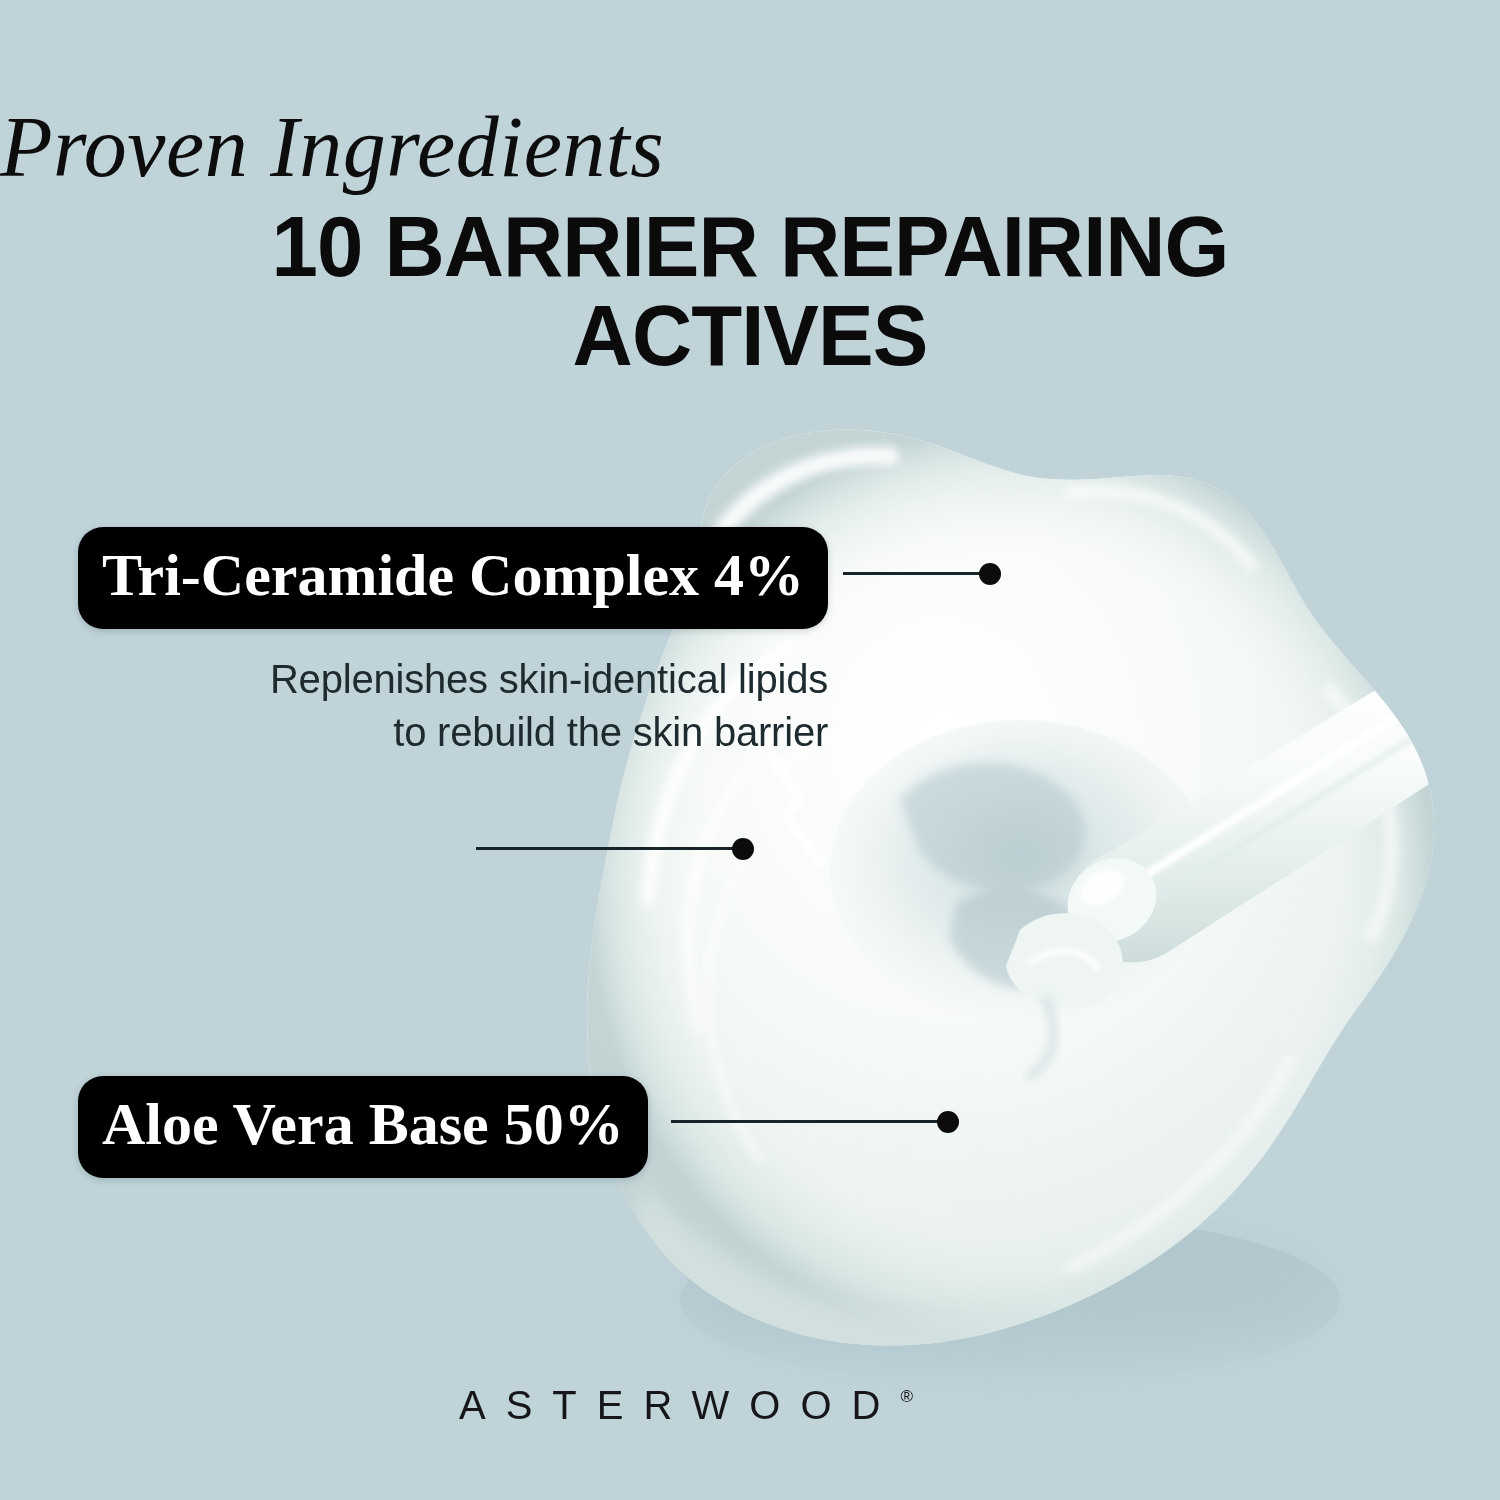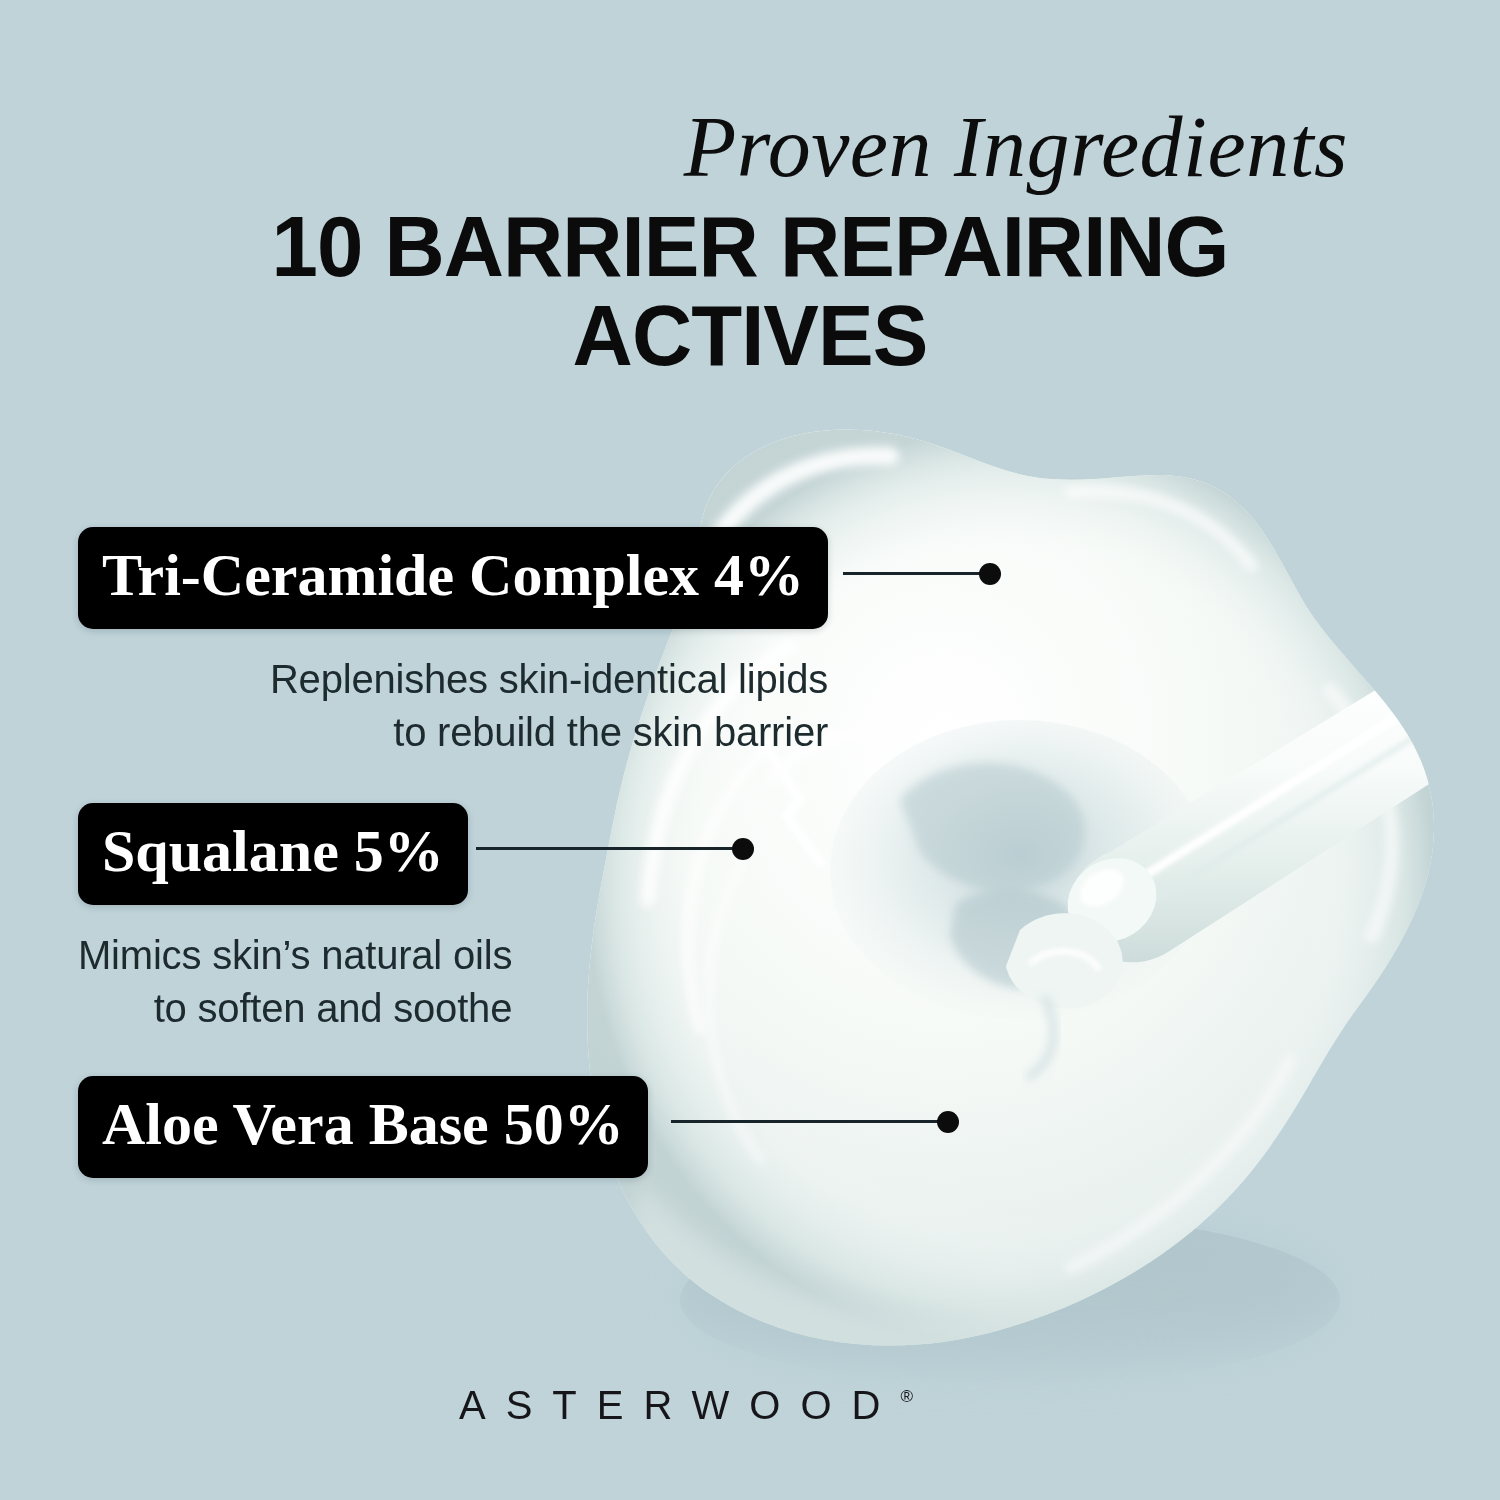--- a/index.html
+++ b/index.html
@@ -20,21 +20,21 @@
     background: #bfd3d9;
     overflow: hidden;
   }
 
   
   .script-title {
     position: absolute;
     left: 0;
     top: 104px;
     width: 1348px;
-    text-align: right;
+    text-align: left;
     font-family: "Liberation Serif", serif;
     font-style: italic;
     font-weight: 400;
     font-size: 86px;
     letter-spacing: 0.5px;
     color: #0d0d0d;
     line-height: 1.0;
   }
 
   .main-title {
@@ -64,21 +64,21 @@
   }
 
   
   .callout {
     position: absolute;
   }
   .pill {
     display: inline-block;
     background: #000000;
     color: #ffffff;
-    border-radius: 15px;
+    border-radius: 25px;
     font-family: "Liberation Serif", serif;
     font-weight: 700;
     font-size: 60px;
     line-height: 1;
     padding: 18px 24px 24px 24px;
     white-space: nowrap;
     box-shadow: 0 2px 7px rgba(20,40,50,0.18);
   }
   .desc {
     margin-top: 24px;
@@ -276,25 +276,20 @@
 
   <div class="leader" style="left:671px; top:1120px; width:280px;"></div>
   <div class="leader-dot" style="left:937px; top:1111px;"></div>
 
   <div class="callout" style="left:78px; top:527px;">
     <div class="pill">Tri-Ceramide Complex 4%</div>
     <div class="desc">Replenishes skin-identical lipids
 to rebuild the skin barrier</div>
   </div>
 
-  <div class="callout" style="left:78px; top:803px;">
-    <div class="pill">Squalane 5%</div>
-    <div class="desc">Mimics skin’s natural oils
-to soften and soothe</div>
-  </div>
 
   <div class="callout" style="left:78px; top:1076px;">
     <div class="pill">Aloe Vera Base 50%</div>
   </div>
 
   <div class="brand">
     <span>ASTERWOOD</span><span class="reg">®</span>
   </div>
 
 </div>

